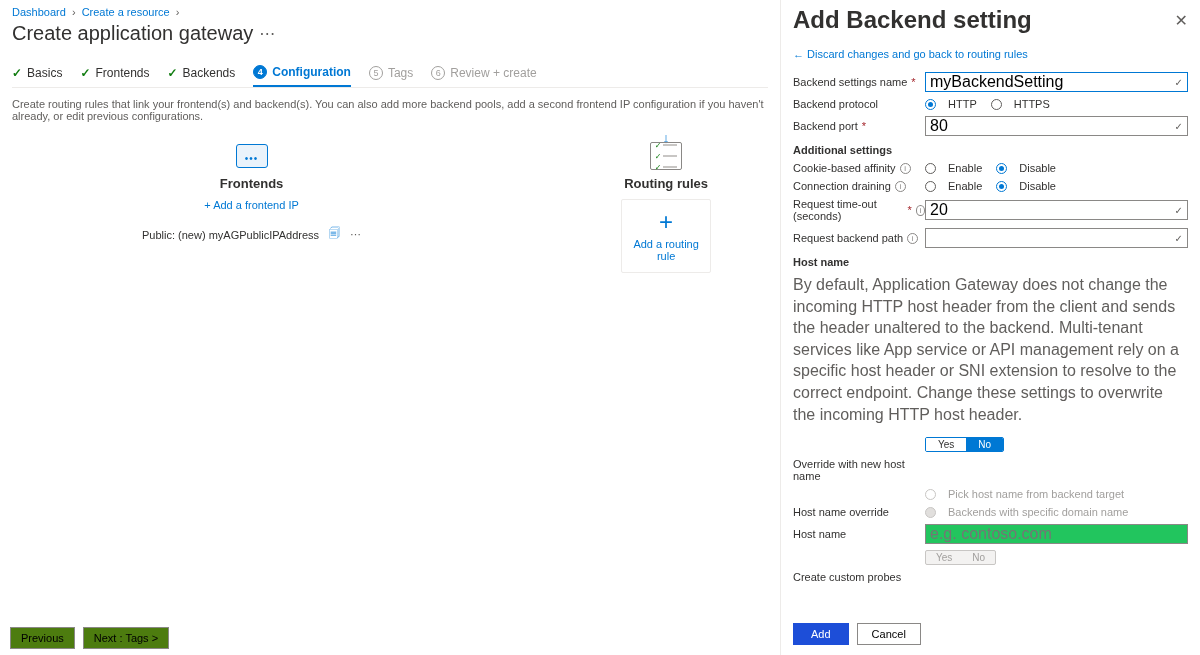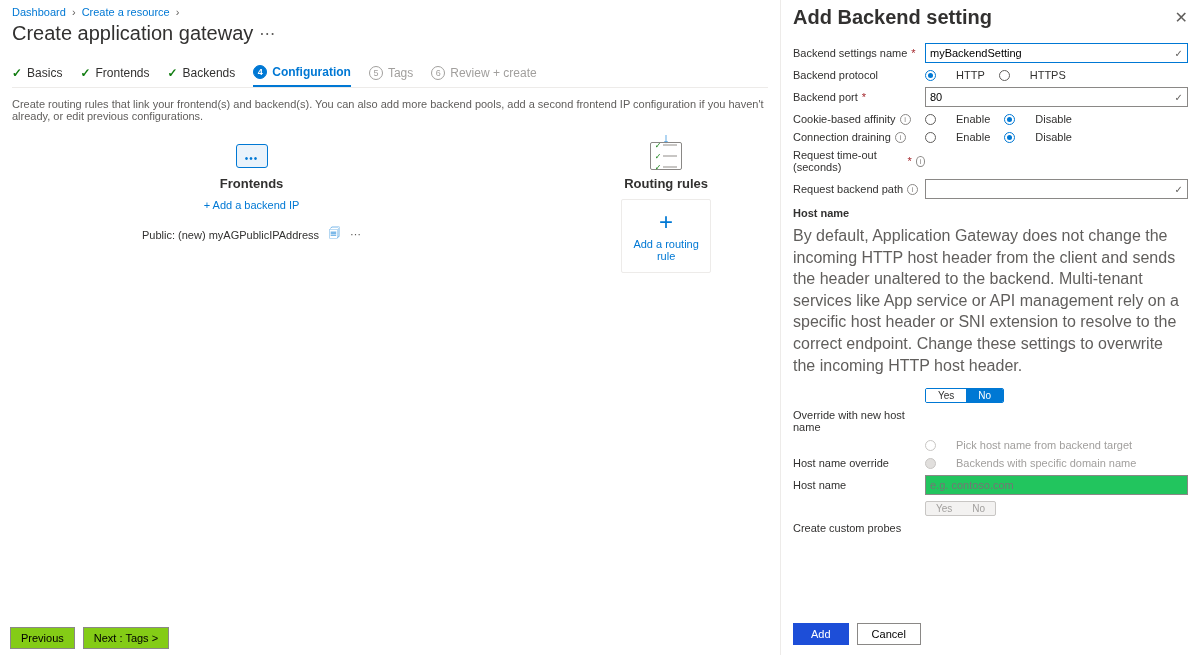--- a/index.html
+++ b/index.html
@@ -23,40 +23,40 @@
 .card-label{text-align:center;}
 .card-icon{width:36px;height:32px;margin:0 auto 4px;display:flex;align-items:center;justify-content:center;}
 .card-title{font-size:13px;font-weight:600;margin-bottom:8px;}
 .add-link{color:#0078d4;font-size:11px;cursor:pointer;}
 .pubrow{display:flex;align-items:center;gap:10px;margin-top:14px;font-size:11px;justify-content:center;}
 .pubrow .ic{color:#0078d4;cursor:pointer;}
 .rule-card{border:1px solid #edebe9;border-radius:2px;width:90px;padding:10px 4px;text-align:center;margin:6px auto 0;cursor:pointer;}
 .rule-card .plus{font-size:24px;color:#0078d4;line-height:1;}
 .rule-card .txt{font-size:11px;color:#0078d4;margin-top:4px;}
 .footer{position:absolute;bottom:6px;left:10px;display:flex;gap:8px;}
-.footer button{font-size:11px;padding:4px 10px;border:1px solid #8a8886;background:#84cc16;cursor:pointer;}
+.footer button{font-size:11px;padding:4px 10px;border:1px solid #8a8886;background:#4d7c0f;cursor:pointer;}
 
 .panel{width:420px;border-left:1px solid #edebe9;display:flex;flex-direction:column;padding:6px 12px 0;}
 .panel-head{display:flex;justify-content:space-between;align-items:center;margin-bottom:14px;}
-.panel-head h2{font-size:20px;font-weight:600;}
+.panel-head h2{font-size:24px;font-weight:600;}
 .close{font-size:16px;color:#605e5c;cursor:pointer;}
 .back-link{color:#0078d4;font-size:11px;cursor:pointer;margin-bottom:12px;display:block;}
 .form{font-size:11px;}
 .row{display:flex;align-items:center;margin-bottom:6px;}
 .row .lbl{width:132px;color:#323130;display:flex;align-items:center;gap:4px;}
 .req{color:#a4262c;}
 .info{width:11px;height:11px;border:1px solid #8a8886;border-radius:50%;display:inline-flex;align-items:center;justify-content:center;font-size:8px;color:#8a8886;cursor:pointer;}
 .row .ctrl{flex:1;}
-input.t{width:100%;border:1px solid #8a8886;font-size:11px;padding:2px 4px;height:20px;}
+input.t{width:100%;border:1px solid #8a8886;font-size:16px;padding:2px 4px;height:20px;}
 input.t.hl{border-color:#0078d4;}
 input.t.sel{background:#22c55e;border:1px solid #8a8886;}
 .chev-input{position:relative;}
 .chev-input::after{content:"\2713";position:absolute;right:5px;top:50%;transform:translateY(-50%);font-size:10px;color:#605e5c;}
 .radio-row{display:flex;gap:14px;align-items:center;font-size:11px;}
-.radio{display:flex;align-items:center;gap:20px;cursor:pointer;}
+.radio{display:flex;align-items:center;gap:12px;cursor:pointer;}
 .rb{width:11px;height:11px;border:1px solid #605e5c;border-radius:50%;display:inline-block;position:relative;}
 .rb.on::after{content:"";position:absolute;inset:2px;background:#0078d4;border-radius:50%;}
 .rb.on{border-color:#0078d4;}
 .section-h{font-weight:600;font-size:11px;margin:8px 0 6px;}
 .hint{font-size:16px;color:#605e5c;line-height:1.35;margin-bottom:12px;}
 .toggle{display:inline-flex;border:1px solid #0078d4;border-radius:2px;overflow:hidden;font-size:10px;}
 .toggle span{padding:1px 12px;cursor:pointer;}
 .toggle .on{background:#0078d4;color:#fff;}
 .toggle .off{background:#fff;color:#323130;}
 .small-toggle{display:inline-flex;border:1px solid #c8c6c4;border-radius:2px;overflow:hidden;font-size:10px;background:#f3f2f1;}
@@ -119,21 +119,21 @@
     </div>
 
     <div class="desc">Create routing rules that link your frontend(s) and backend(s). You can also add more backend pools, add a second frontend IP configuration if you haven't already, or edit previous configurations.</div>
 
     <div class="config-row">
       <div class="card-label">
         <div class="card-icon">
             <div class="front-icon"></div>
           </div>
         <div class="card-title">Frontends</div>
-        <div class="add-link">+ Add a backend IP</div>
+        <div class="add-link">+ Add a frontend IP</div>
         <div class="pubrow">
           <span>Public: (new) myAGPublicIPAddress</span>
           <span class="ic">🗐</span>
           <span class="ic" style="color:#605e5c">⋯</span>
         </div>
       </div>
 
       <div class="card-label">
         <div class="card-icon">
           <div style="position:relative">
@@ -169,20 +169,21 @@
       <button>Next : Tags &gt;</button>
     </div>
   </div>
 
   <div class="panel">
     <div class="panel-head">
       <h2>Add Backend setting</h2>
       <span class="close">✕</span>
     </div>
 
+    <a class="back-link">← <span>Discard changes and go back to routing rules</span></a>
 
     <div class="form">
       <div class="row">
         <div class="lbl">
             <span>Backend settings name</span> 
             <span class="req">*</span>
           </div>
         <div class="ctrl chev-input"><input class="t hl" value="myBackendSetting" style=""></div>
       </div>
 
@@ -203,20 +204,21 @@
       </div>
 
       <div class="row">
         <div class="lbl">
             <span>Backend port</span> 
             <span class="req">*</span>
           </div>
         <div class="ctrl chev-input"><input class="t" value="80" style=""></div>
       </div>
 
+      <div class="section-h">Additional settings</div>
 
       <div class="row">
         <div class="lbl">
             <span>Cookie-based affinity</span> 
             <span class="info">i</span>
           </div>
         <div class="ctrl radio-row">
           <label class="radio">
               <span class="rb"></span>
               <span>Enable</span>
@@ -244,20 +246,21 @@
             </label>
         </div>
       </div>
 
       <div class="row">
         <div class="lbl">
             <span>Request time-out (seconds)</span> 
             <span class="req">*</span> 
             <span class="info">i</span>
           </div>
+        <div class="ctrl chev-input"><input class="t" value="20" style=""></div>
       </div>
 
       <div class="row">
         <div class="lbl">
             <span>Request backend path</span> 
             <span class="info">i</span>
           </div>
         <div class="ctrl chev-input"><input class="t" style=""></div>
       </div>
 

